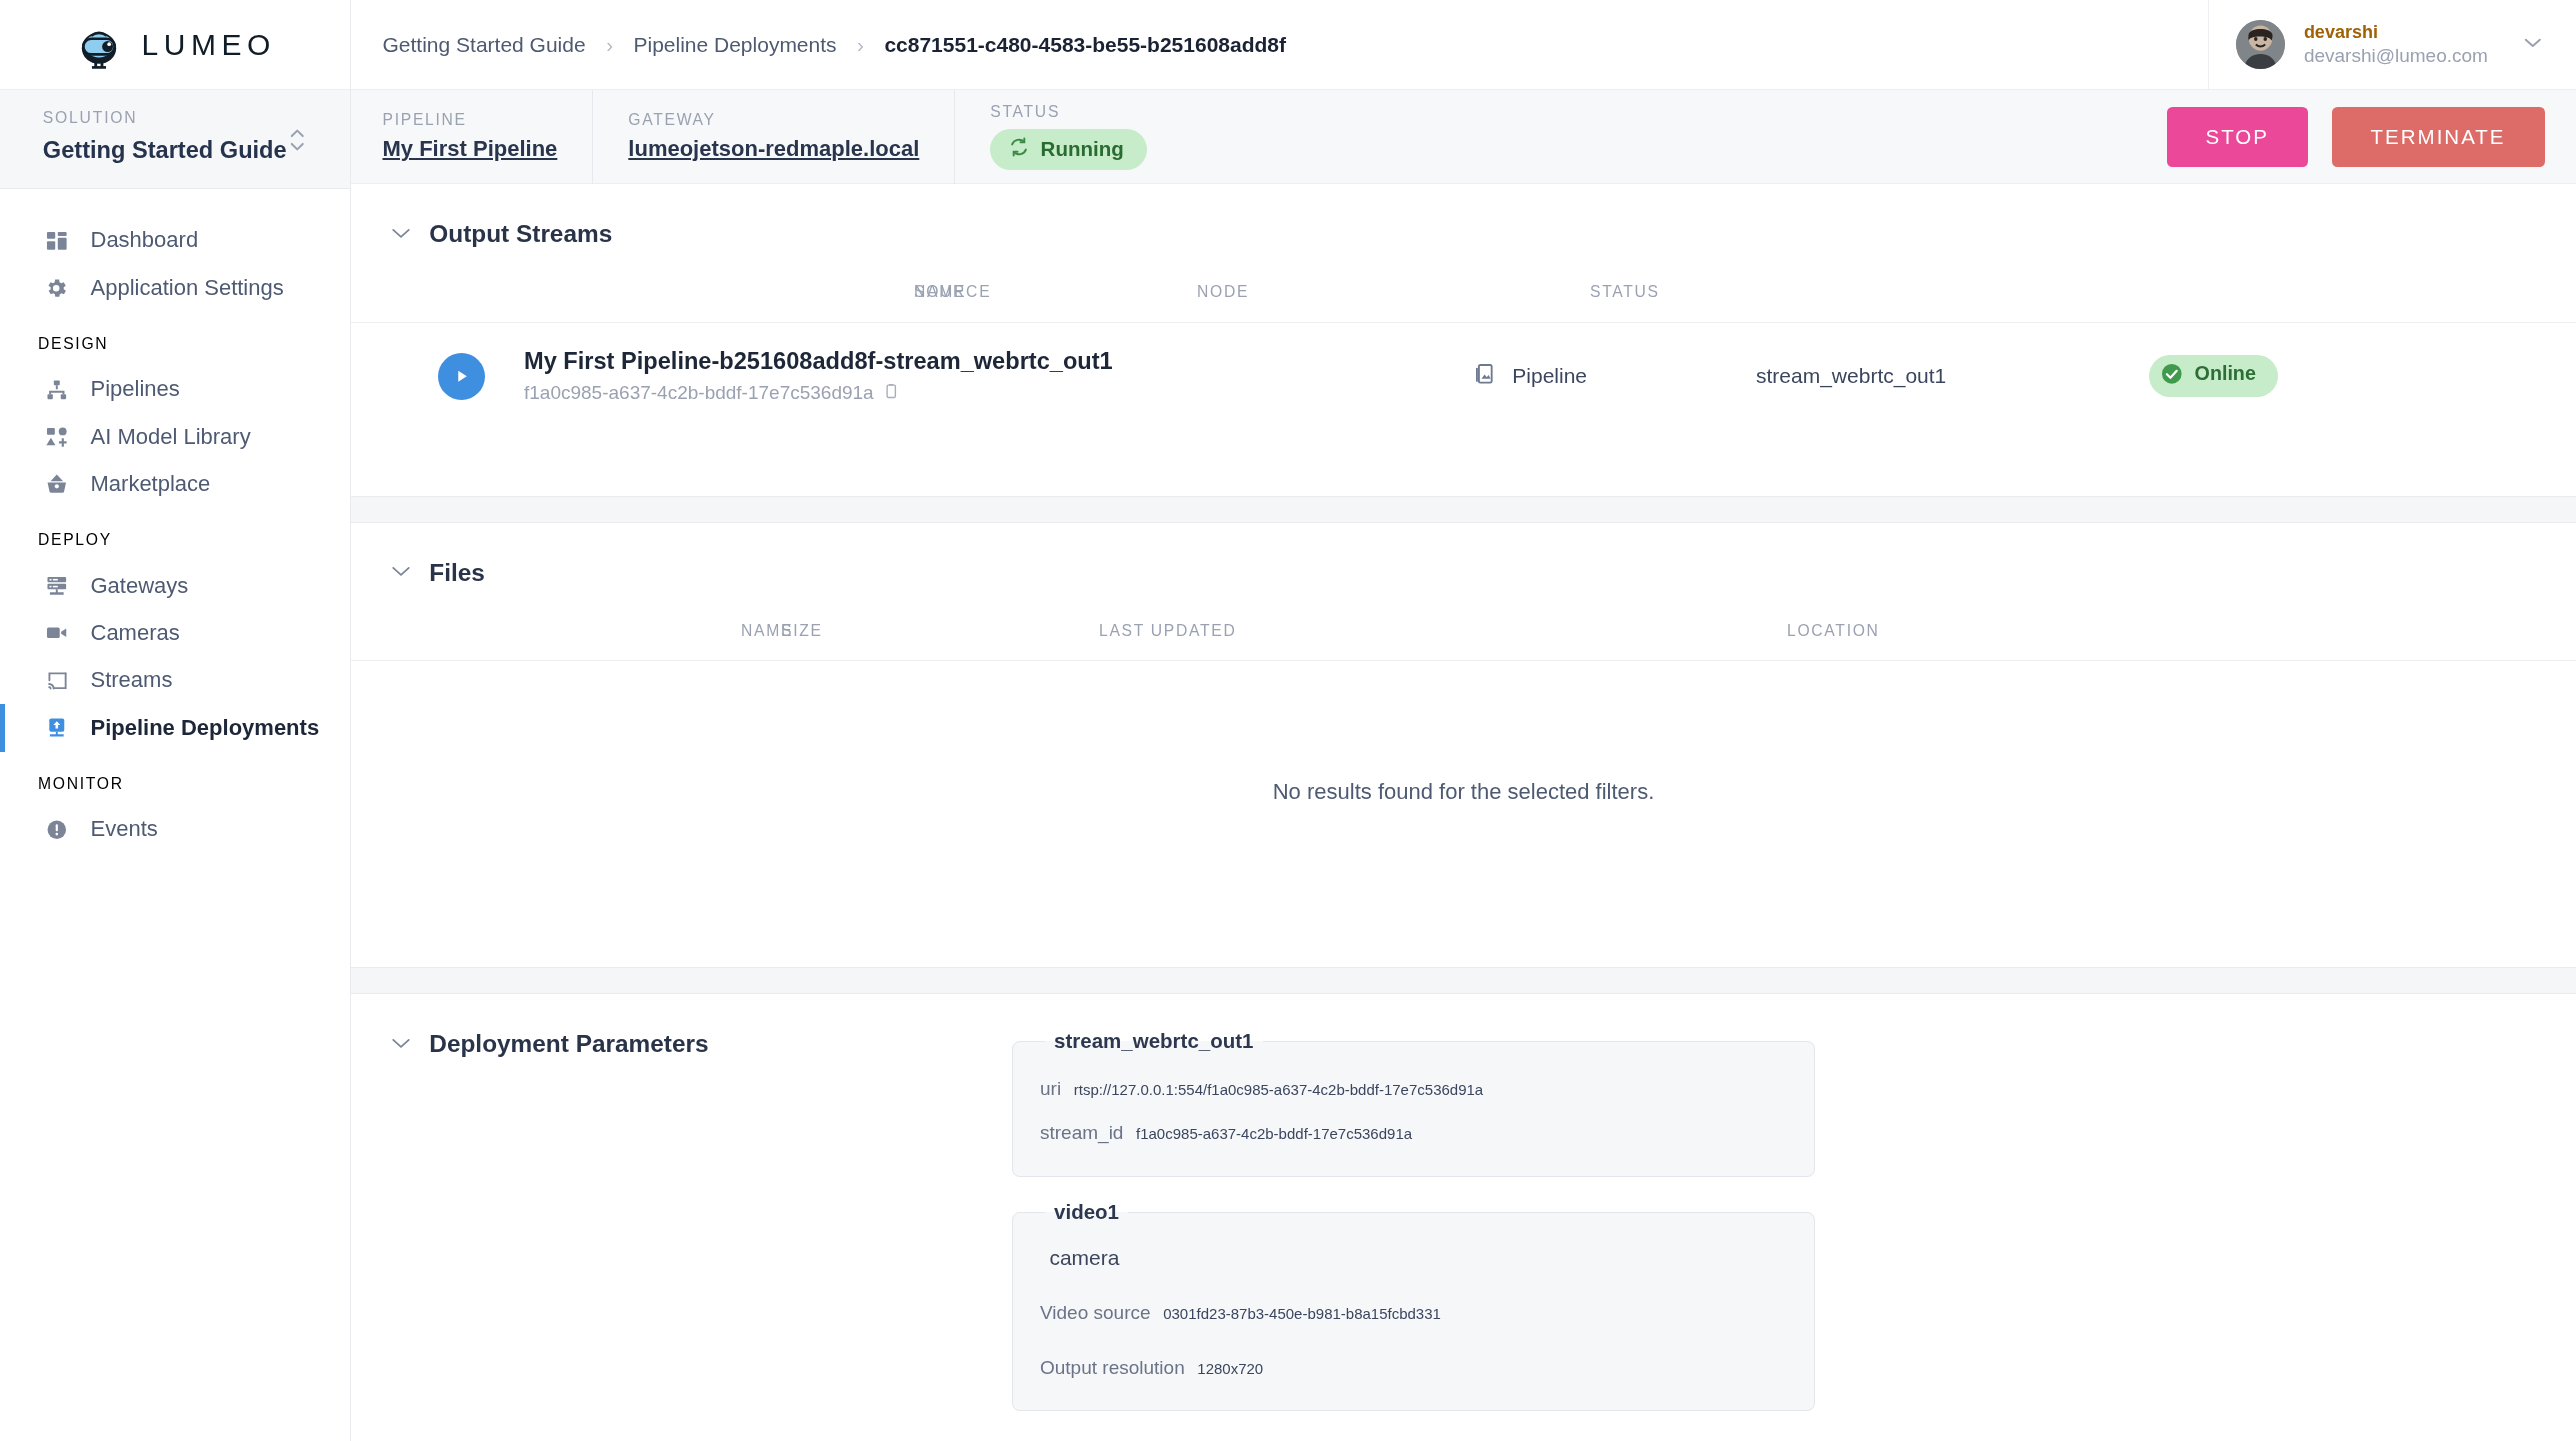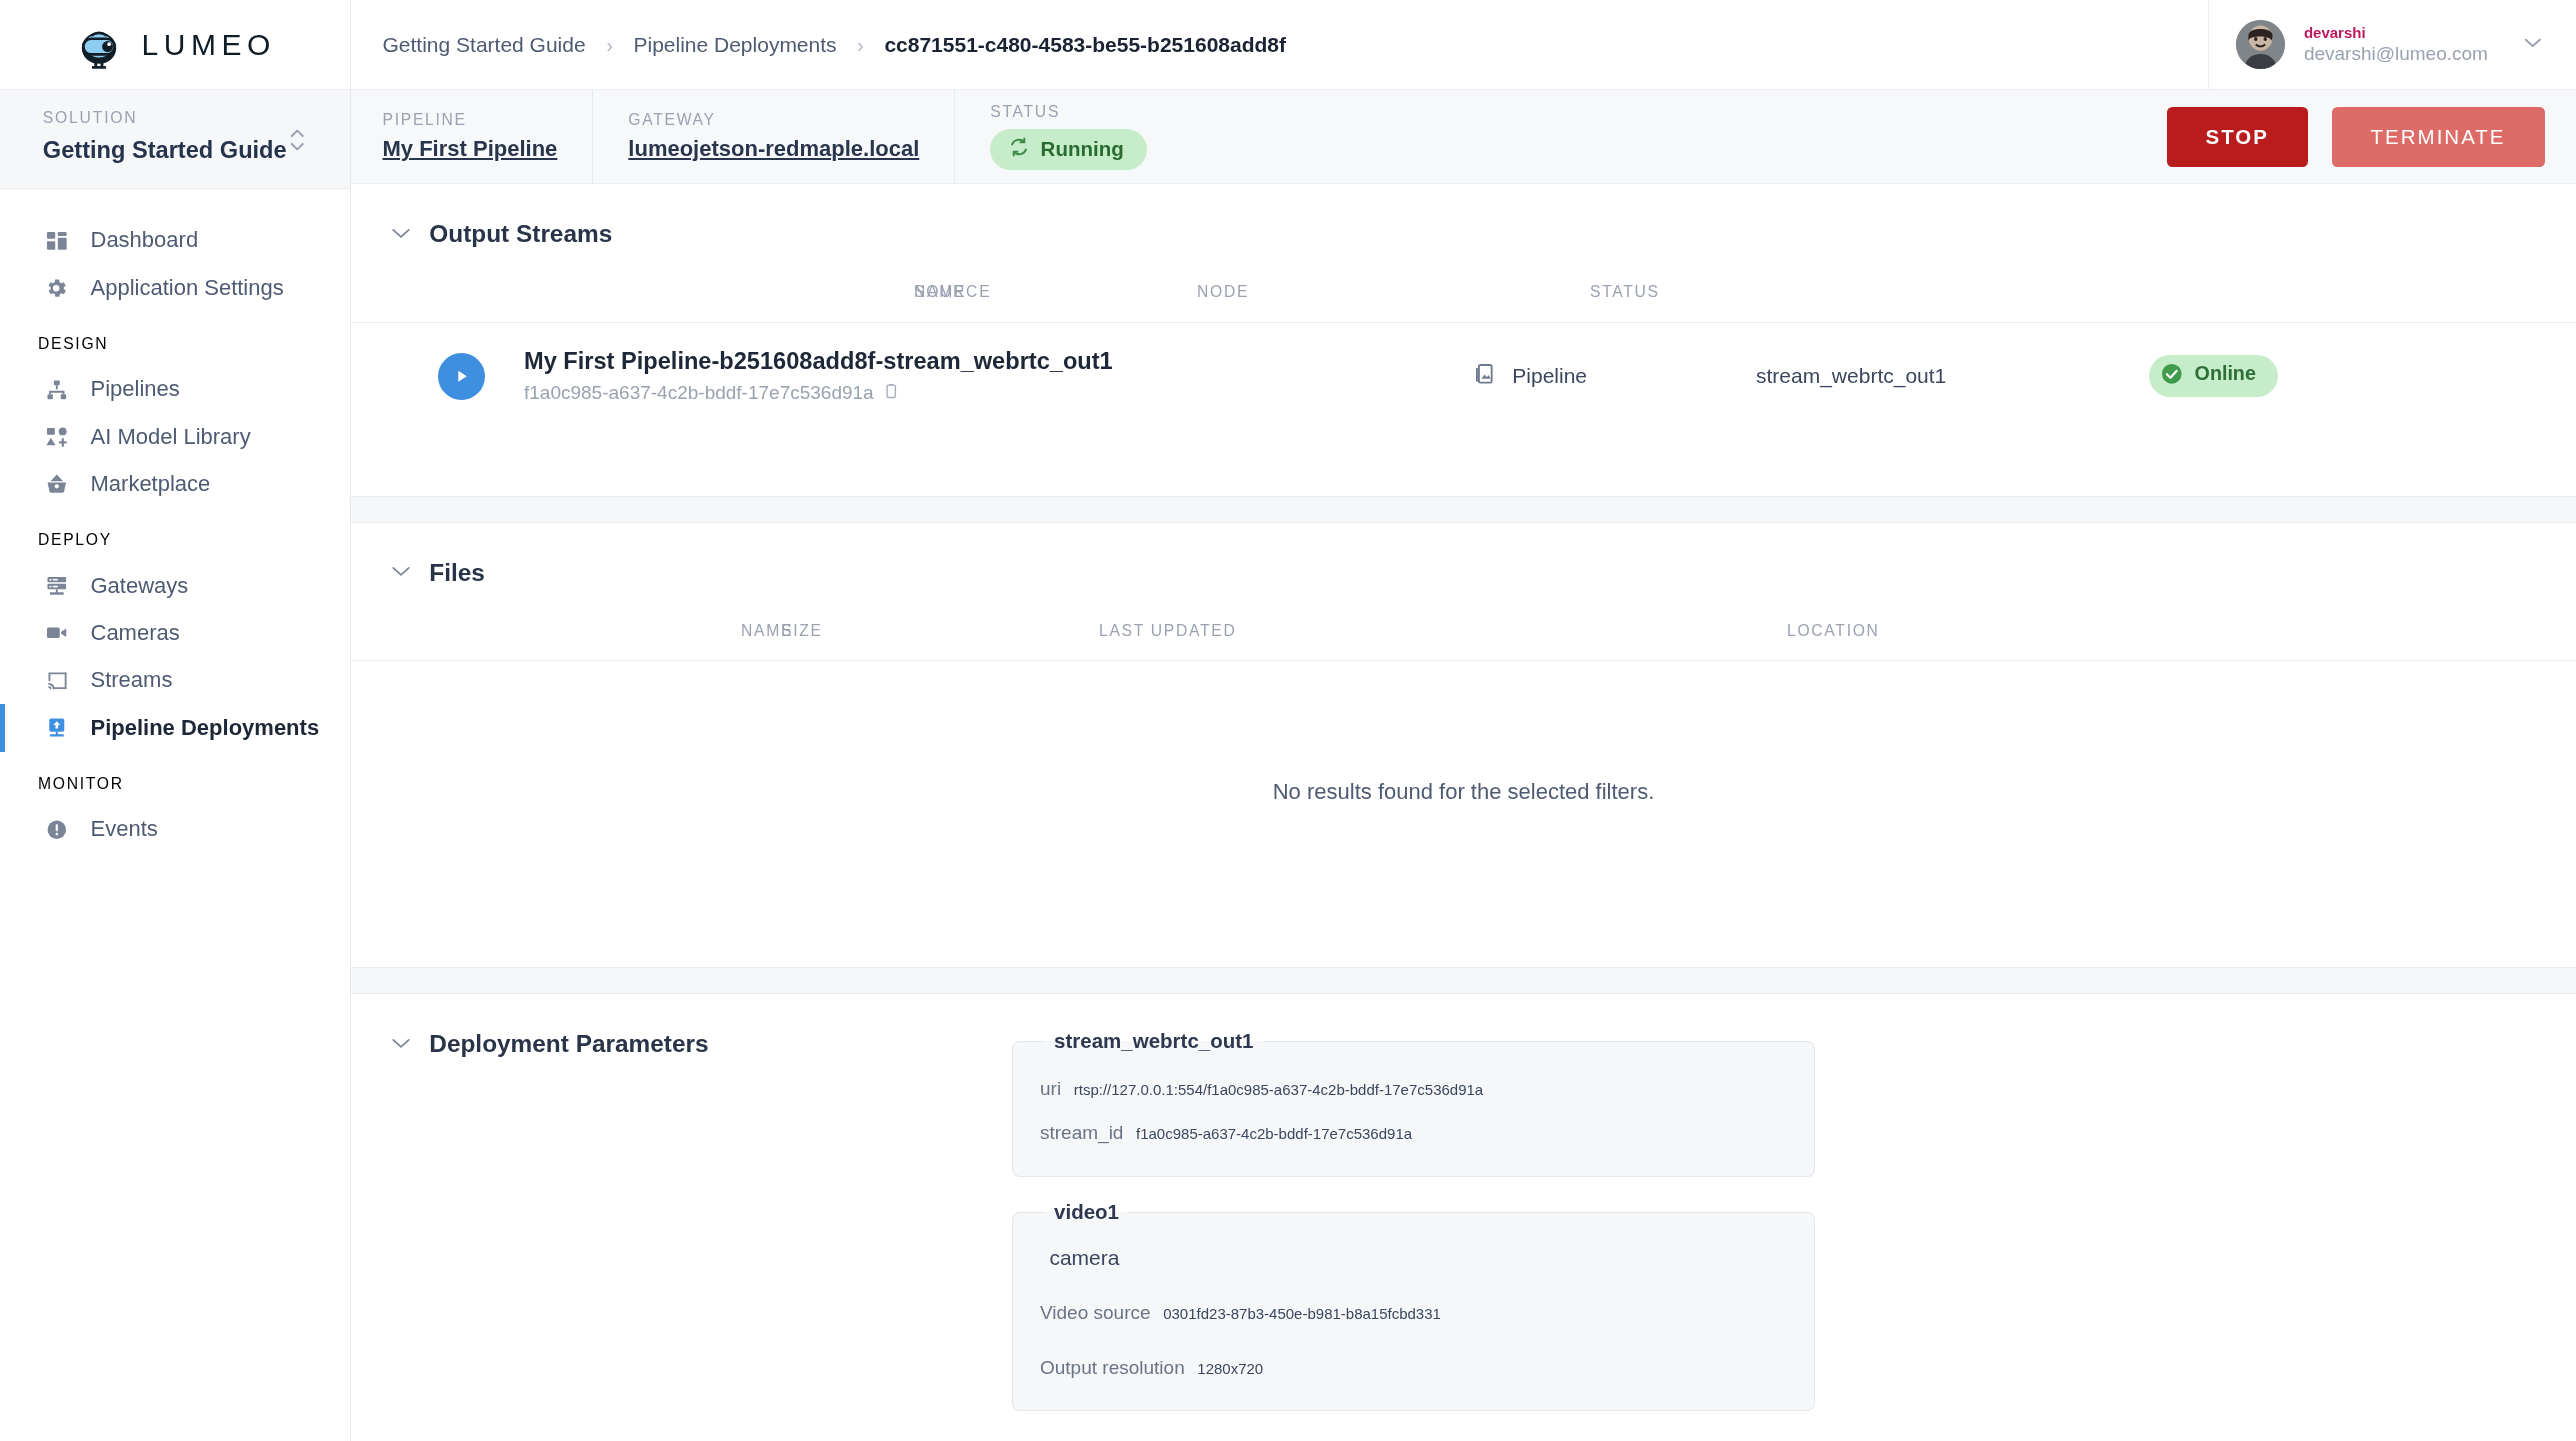--- a/index.html
+++ b/index.html
@@ -81,21 +81,21 @@
   .user-chip {
     display:flex; align-items:center; gap: 19px; cursor:pointer;
     padding: 0 31.5px 0 27px; height: 90px;
     border-left: 1.6px solid #eceef1;
   }
   .avatar {
     width: 49px; height: 49px; border-radius: 50%;
     overflow: hidden; flex: 0 0 49px; background:#8b8b8b;
   }
   .user-text { line-height: 1.28; }
-  .user-name { font-size: 15px; font-weight: 700; color: #be185d; }
+  .user-name { font-size: 18px; font-weight: 700; color: #a16207; }
   .user-email { font-size: 19px; color: #9aa1b1; }
   .chev { color: #98a0b0; margin-left: 14px; }
 
   
   .statusbar {
     height: 94px; min-height: 94px; display: flex; align-items: center;
     background: #f7f8fa; border-bottom: 1.6px solid #eceef1;
   }
   .sb-cell {
     padding: 0 35px; height: 94px; display:flex; flex-direction: column;
@@ -113,21 +113,21 @@
     background: #c6ecc9; color: #2a6b32; border-radius: 786px;
     padding: 7px 23.6px 7px 17.3px; font-size: 20.5px; font-weight: 600;
     width: fit-content;
   }
   .sb-actions { margin-left: auto; display:flex; gap: 23.6px; padding-right: 31.5px; }
   .btn {
     border: none; border-radius: 5.5px; color: #fff;
     font-size: 20.5px; letter-spacing: 2px; font-weight: 500;
     padding: 18px 39px; cursor: pointer; font-family: inherit;
   }
-  .btn-stop { background: #b91c1c; font-weight: bold; }
+  .btn-stop { background: #ec4899; }
   .btn-terminate { background: #dd6b67; }
 
   
   .content { flex: 1; overflow: hidden; position: relative; }
 
   .section-head {
     display:flex; align-items:center; gap: 17.3px;
     padding: 36px 0 35px 39px;
   }
   .section-head .caret { color:#7c8598; }

